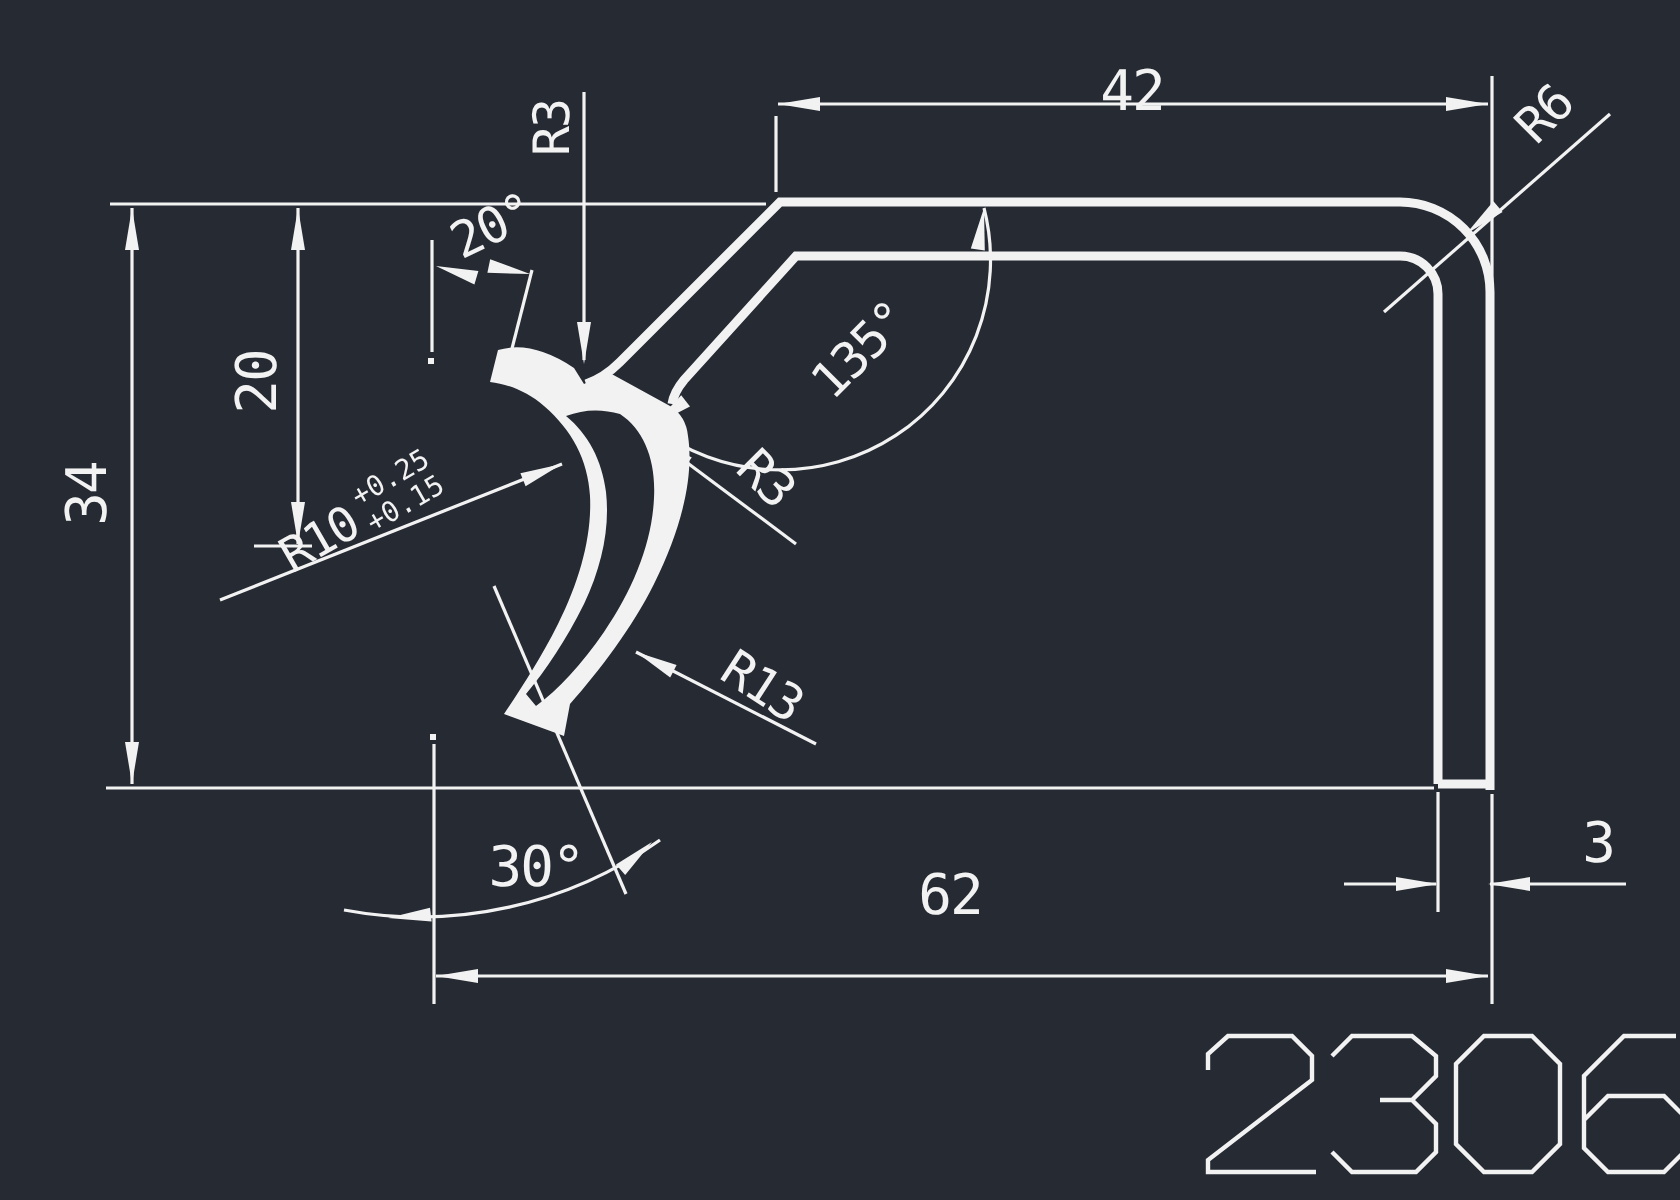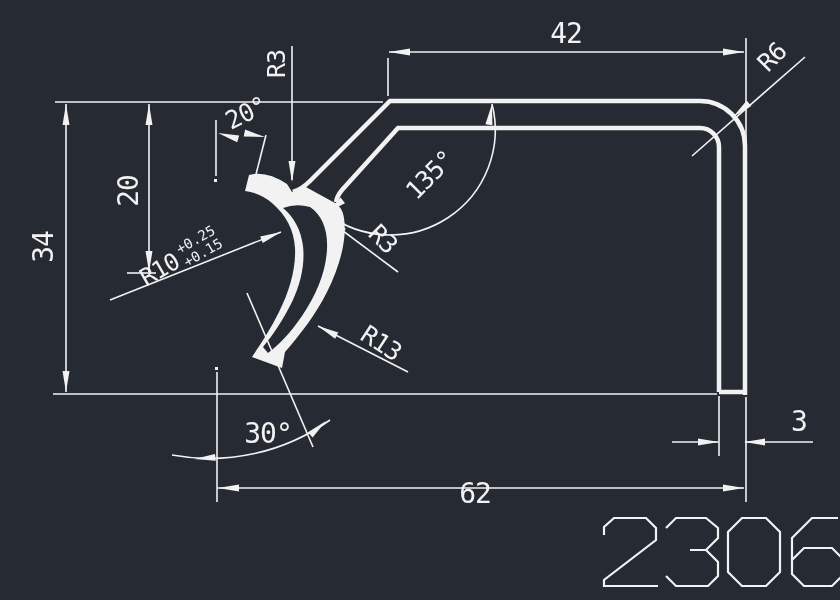--- a/index.html
+++ b/index.html
@@ -166,28 +166,28 @@
         <path d="M 4,14 L 14,4 L 44,4 L 56,14 L 56,24 L 44,36 L 28,36 M 44,36 L 56,48 L 56,62 L 46,72 L 14,72 L 4,62" class="digit" transform="translate(62,0)"></path>
         <path d="M 18,4 L 42,4 L 56,18 L 56,58 L 42,72 L 18,72 L 4,58 L 4,18 Z" class="digit" transform="translate(124,0)"></path>
         <path d="M 52,4 L 26,4 L 6,24 L 6,60 L 18,72 L 46,72 L 58,60 L 58,46 L 46,34 L 18,34 L 6,46" class="digit" transform="translate(186,0)"></path>
       </g>
   </svg>
 
   <div class="dim-label" style="left:44px;top:247px;--r:-90deg;">34</div>
   <div class="dim-label" style="left:129px;top:191px;--r:-90deg;">20</div>
   <div class="dim-label rlabel" style="left:246px;top:113px;--r:-26deg;">20°</div>
   <div class="dim-label rlabel" style="left:276px;top:64px;--r:-90deg;">R3</div>
-  <div class="dim-label" style="left:566px;top:34px;">42</div>
+  <div class="dim-label" style="left:566px;top:46px;">42</div>
   <div class="dim-label rlabel" style="left:772px;top:57px;--r:-45deg;">R6</div>
   <div class="dim-label rlabel" style="left:430px;top:175px;--r:-45deg;">135°</div>
   <div class="dim-label rlabel" style="left:383px;top:239px;--r:45deg;">R3</div>
   <div class="dim-label" style="left:180px;top:258px;--r:-30deg;">
       <span class="r10-main">R10</span><span class="tol-wrap">
         <span class="tol">+0.25</span>
         <span class="tol">+0.15</span>
       </span>
   </div>
   <div class="dim-label rlabel" style="left:381px;top:343px;--r:33deg;">R13</div>
   <div class="dim-label" style="left:257px;top:434px;margin-left:11px;">30°</div>
-  <div class="dim-label" style="left:475px;top:494px;">62</div>
+  <div class="dim-label" style="left:475px;top:448px;">62</div>
   <div class="dim-label" style="left:799px;top:422px;">3</div>
 
 </div>
 
 </body></html>

